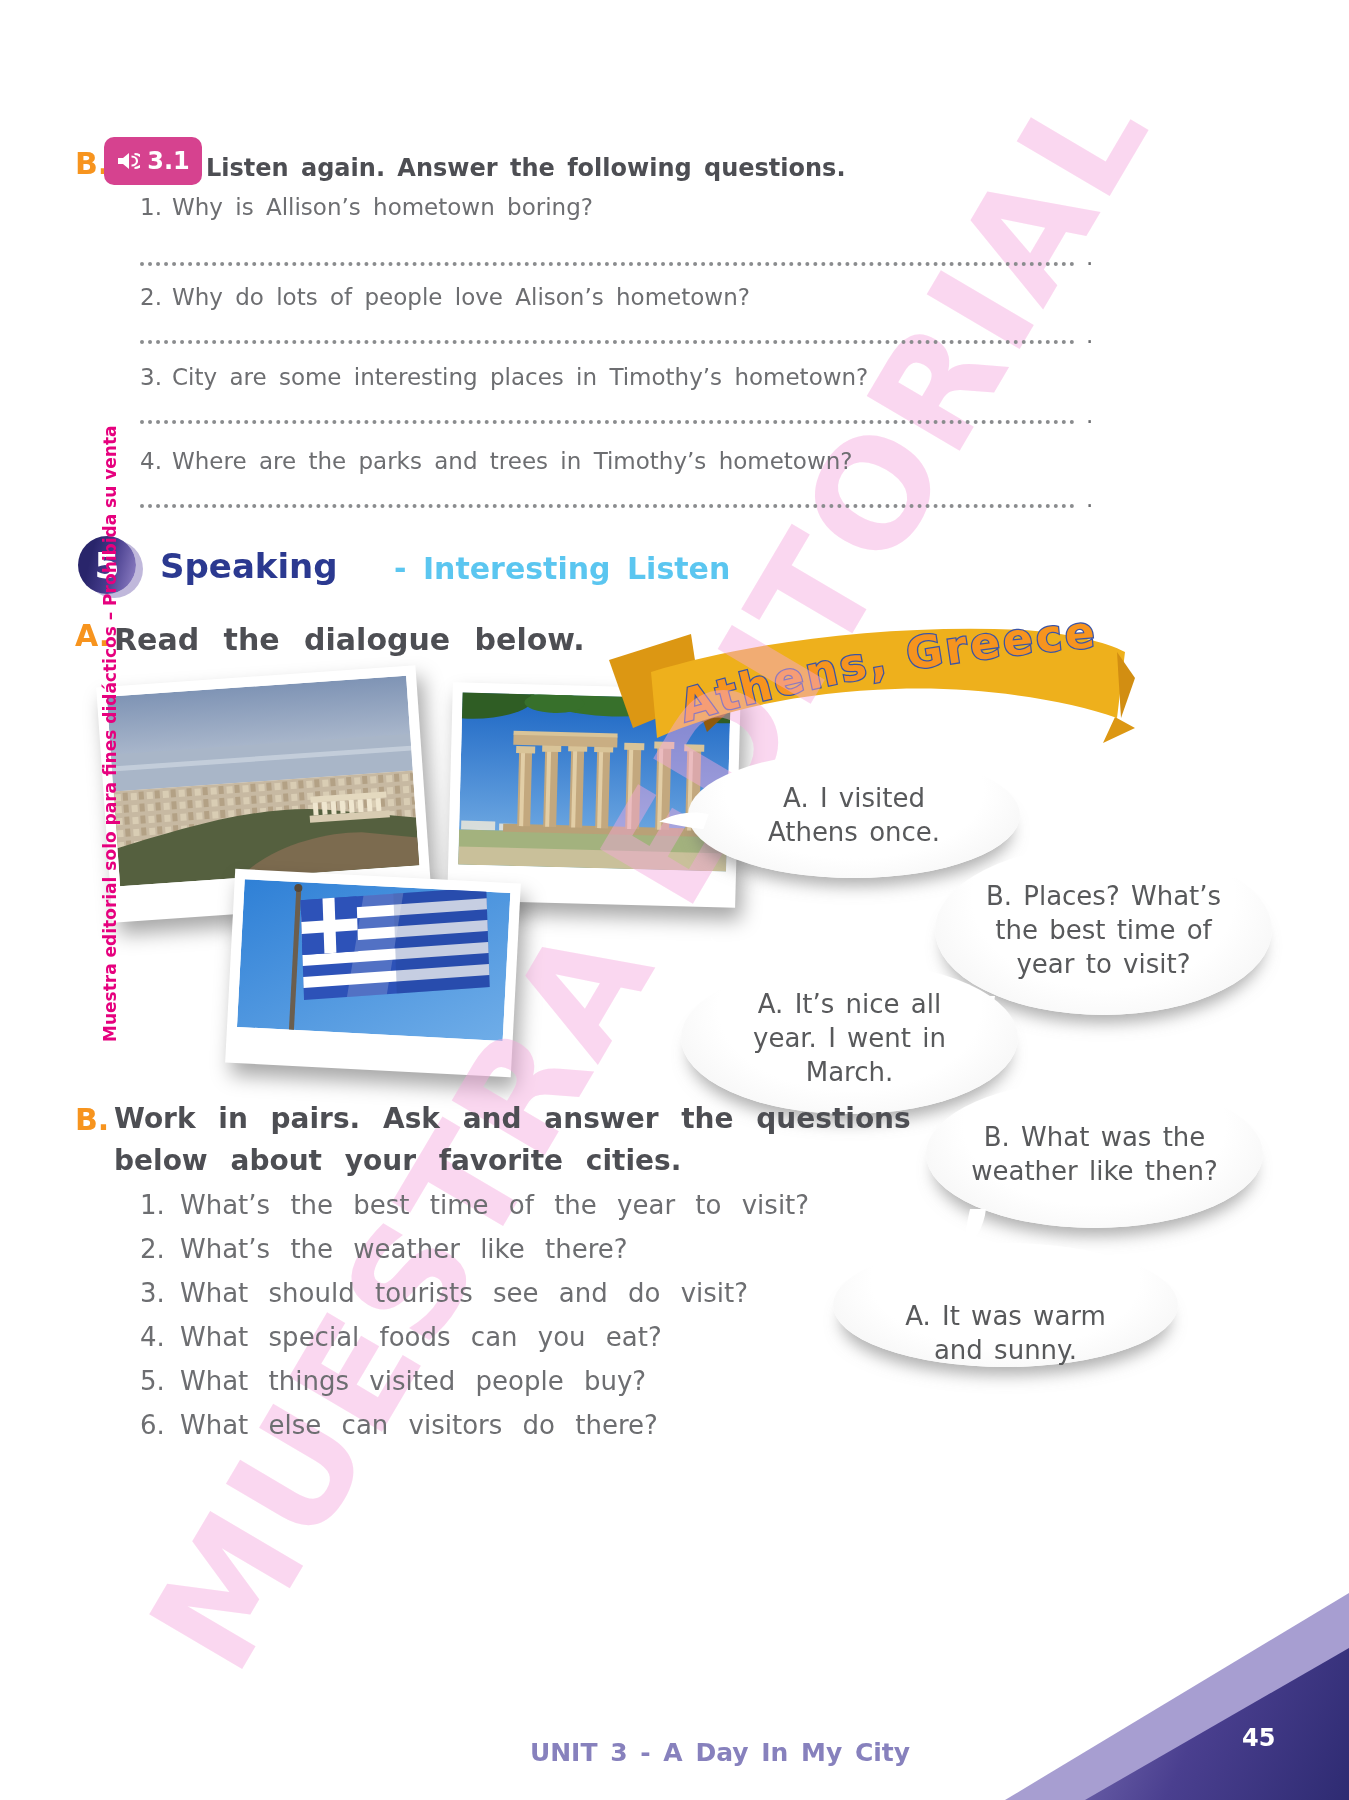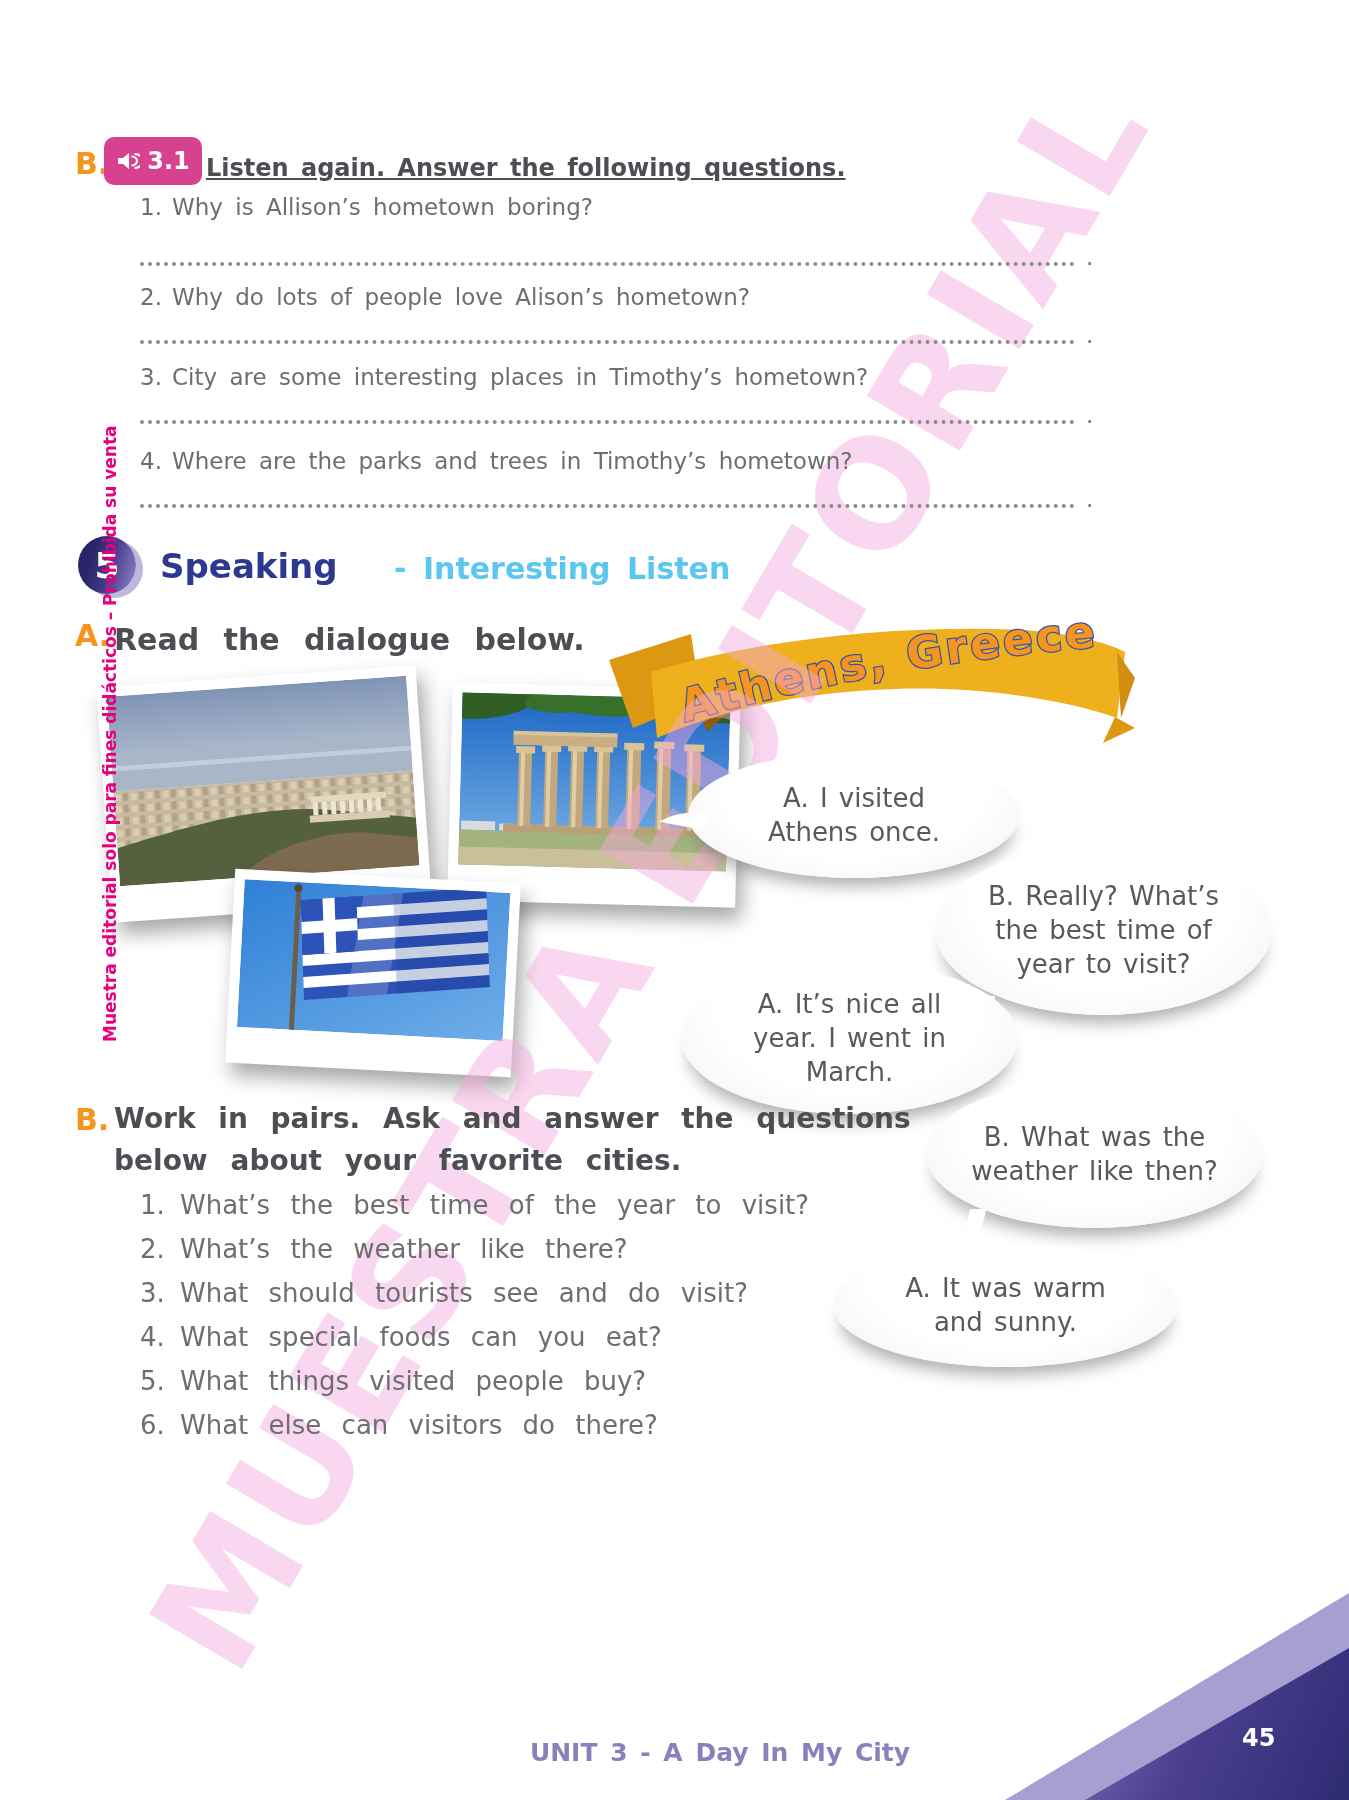--- a/index.html
+++ b/index.html
@@ -66,21 +66,21 @@
     box-shadow:0 16px 16px -8px rgba(110,110,110,.55);
     display:flex; flex-direction:column; align-items:center; justify-content:center;
     text-align:center; color:#58595B; font-size:26px; line-height:34px; word-spacing:3px;
     z-index:4;
   }
   .bubble .tail { position:absolute; }
   .b1 { left:688px; top:752px;  width:332px; height:126px; }
   .b2 { left:935px; top:845px;  width:337px; height:170px; }
   .b3 { left:681px; top:962px;  width:337px; height:152px; }
   .b4 { left:926px; top:1080px; width:337px; height:148px; }
-  .b5 { left:833px; top:1243px; width:345px; height:124px; }
+  .b5 { left:833px; top:1243px; width:345px; height:124px;justify-content:flex-end; }
   .tail-left   { left:-20px; top:42px; transform:rotate(-70deg); }
   .tail-top    { left:26px;  top:-27px; }
   .tail-bottom { left:32px;  bottom:-27px; transform:scaleY(-1); }
   
   .pb-q { position:absolute; left:140px; color:#6D6E71; font-size:26px; word-spacing:12px; white-space:nowrap; z-index:4; }
   .pb-q .num { display:inline-block; min-width:40px; word-spacing:0; }
   
   .tri-light {
     position:absolute; right:0; bottom:0; width:344px; height:207px; background:#A79ED1;
     clip-path:polygon(100% 0, 100% 100%, 0 100%); z-index:4;
@@ -241,21 +241,21 @@
 
   <span class="letter" style="left:75px; top:146px;">B.</span>
   <div class="audio-badge">
     <svg width="24" height="22" viewBox="0 0 24 22">
       <path d="M2,8 L7,8 L13,3 L13,19 L7,14 L2,14 Z" fill="#fff"></path>
       <path d="M15.5,6.5 a5.5,4.5 0 0 1 0,9" stroke="#fff" stroke-width="2.2" fill="none"></path>
       <path d="M18.5,4 a8.5,7 0 0 1 0,14" stroke="#fff" stroke-width="2.2" fill="none"></path>
     </svg>
     <span>3.1</span>
   </div>
-  <span class="h-bold" style="left:206px; top:154px; font-size:24px; word-spacing:4px;text-decoration:underline;">Listen again. Answer the following questions.</span>
+  <span class="h-bold" style="left:206px; top:154px; font-size:24px; word-spacing:4px;">Listen again. Answer the following questions.</span>
 
   <div class="q-row" style="left:140px; top:194px;">
     <span class="num">1.</span><span>Why is Allison’s hometown boring?</span>
   </div>
   <div class="answer-line" style="top:242px;"></div>
   <span class="answer-period" style="top:244px;">.</span>
 
   <div class="q-row" style="left:140px; top:284px;">
     <span class="num">2.</span><span>Why do lots of people love Alison’s hometown?</span>
   </div>
@@ -287,21 +287,21 @@
     <svg class="tail tail-left" width="32" height="48" viewBox="0 0 32 48">
         <path d="M4,2 C16,12 26,28 28,46 L12,46 C8,28 6,14 4,2 Z" fill="#fff"></path>
       </svg>
     <span>A. I visited</span>
     <span>Athens once.</span>
   </div>
   <div class="bubble b2">
     <svg class="tail tail-bottom" width="32" height="48" viewBox="0 0 32 48">
         <path d="M4,2 C16,12 26,28 28,46 L12,46 C8,28 6,14 4,2 Z" fill="#fff"></path>
       </svg>
-    <span>B. Really? What’s</span>
+    <span>B. Places? What’s</span>
     <span>the best time of</span>
     <span>year to visit?</span>
   </div>
   <div class="bubble b3">
     <svg class="tail tail-top" width="32" height="48" viewBox="0 0 32 48">
         <path d="M4,2 C16,12 26,28 28,46 L12,46 C8,28 6,14 4,2 Z" fill="#fff"></path>
       </svg>
     <span>A. It’s nice all</span>
     <span>year. I went in</span>
     <span>March.</span>

